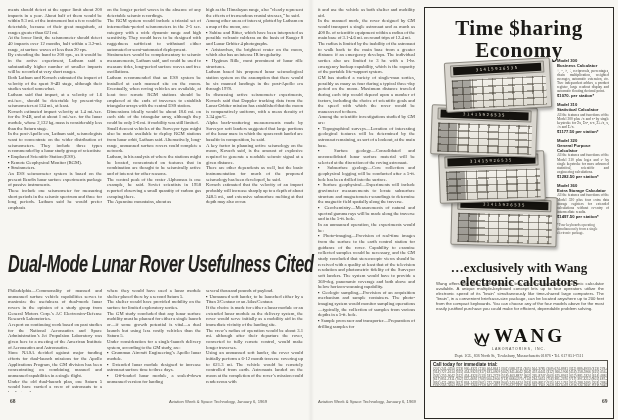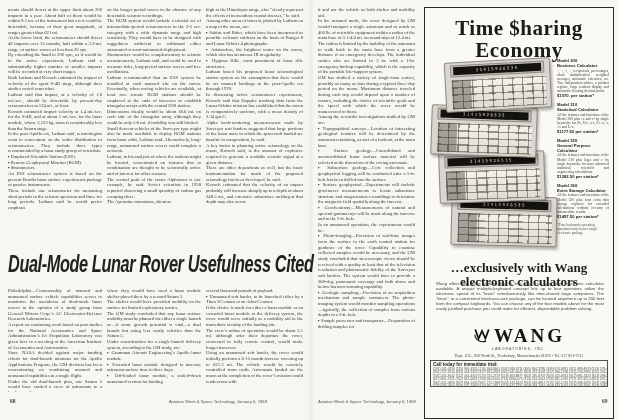--- a/index.html
+++ b/index.html
@@ -31,21 +31,21 @@
   .calc-4 { left:26px; top:188px; transform:rotate(1.5deg); z-index:1; }
   .models { position:absolute; left:132px; top:50px; width:52px; height:194px; overflow:hidden; }
   .model { margin-bottom:3.5px; }
   .model .m-name { font:700 4.2px/5px "Liberation Sans", sans-serif; color:#232220; }
   .model .m-type { font:700 4.2px/5px "Liberation Sans", sans-serif; color:#232220; }
   .model .m-desc { font-size:3.6px; line-height:4.1px; text-align:justify; color:#45433d; margin-top:0.5px; }
   .model .m-price { font:700 4.2px/5.5px "Liberation Sans", sans-serif; color:#232220; }
   .ad-footnote { font-size:3.5px; line-height:4px; color:#55534d; margin-top:1px; }
   .ad-subhead { position:absolute; top:253px; left:0; width:100%; text-align:center; font:700 13px/13.5px "Liberation Serif", serif; color:#1c1b18; white-space:pre-line; }
   .ad-body { position:absolute; top:273px; left:11px; width:168px; font-family:"Liberation Sans", sans-serif; font-size:4.3px; line-height:5.1px; text-align:justify; color:#45433d; }
-  .logo-row { position:absolute; top:317px; left:0; width:100%; display:flex; align-items:flex-start; justify-content:center; gap:3px; }
+  .logo-row { position:absolute; top:317px; left:0; width:100%; display:flex; align-items:flex-end; justify-content:center; gap:3px; }
   .logo-text { font:700 19px "Liberation Serif", serif; letter-spacing:3px; color:#14130f; }
   .logo-sub { position:absolute; top:339px; left:0; width:100%; text-align:center; font:3.5px "Liberation Sans", sans-serif; letter-spacing:1px; color:#45433d; }
   .ad-address { position:absolute; top:345px; left:0; width:100%; text-align:center; font-size:4px; color:#45433d; }
   .trial-box { position:absolute; left:5px; top:352px; width:178px; height:27px; border:1px solid #55524b; padding:1px 2px; overflow:hidden; }
   .trial-heading { font:700 4.6px/5.5px "Liberation Sans", sans-serif; color:#232220; }
   .phone-row { font-size:3.2px; line-height:3.5px; color:#55534d; white-space:nowrap; font-family:"Liberation Sans", sans-serif; }
   .gutter { position:absolute; left:308px; top:0; width:6px; height:420px; background:linear-gradient(90deg, rgba(0,0,0,0), rgba(0,0,0,.05), rgba(0,0,0,0)); }
 </style>
 </head>
 <body>

